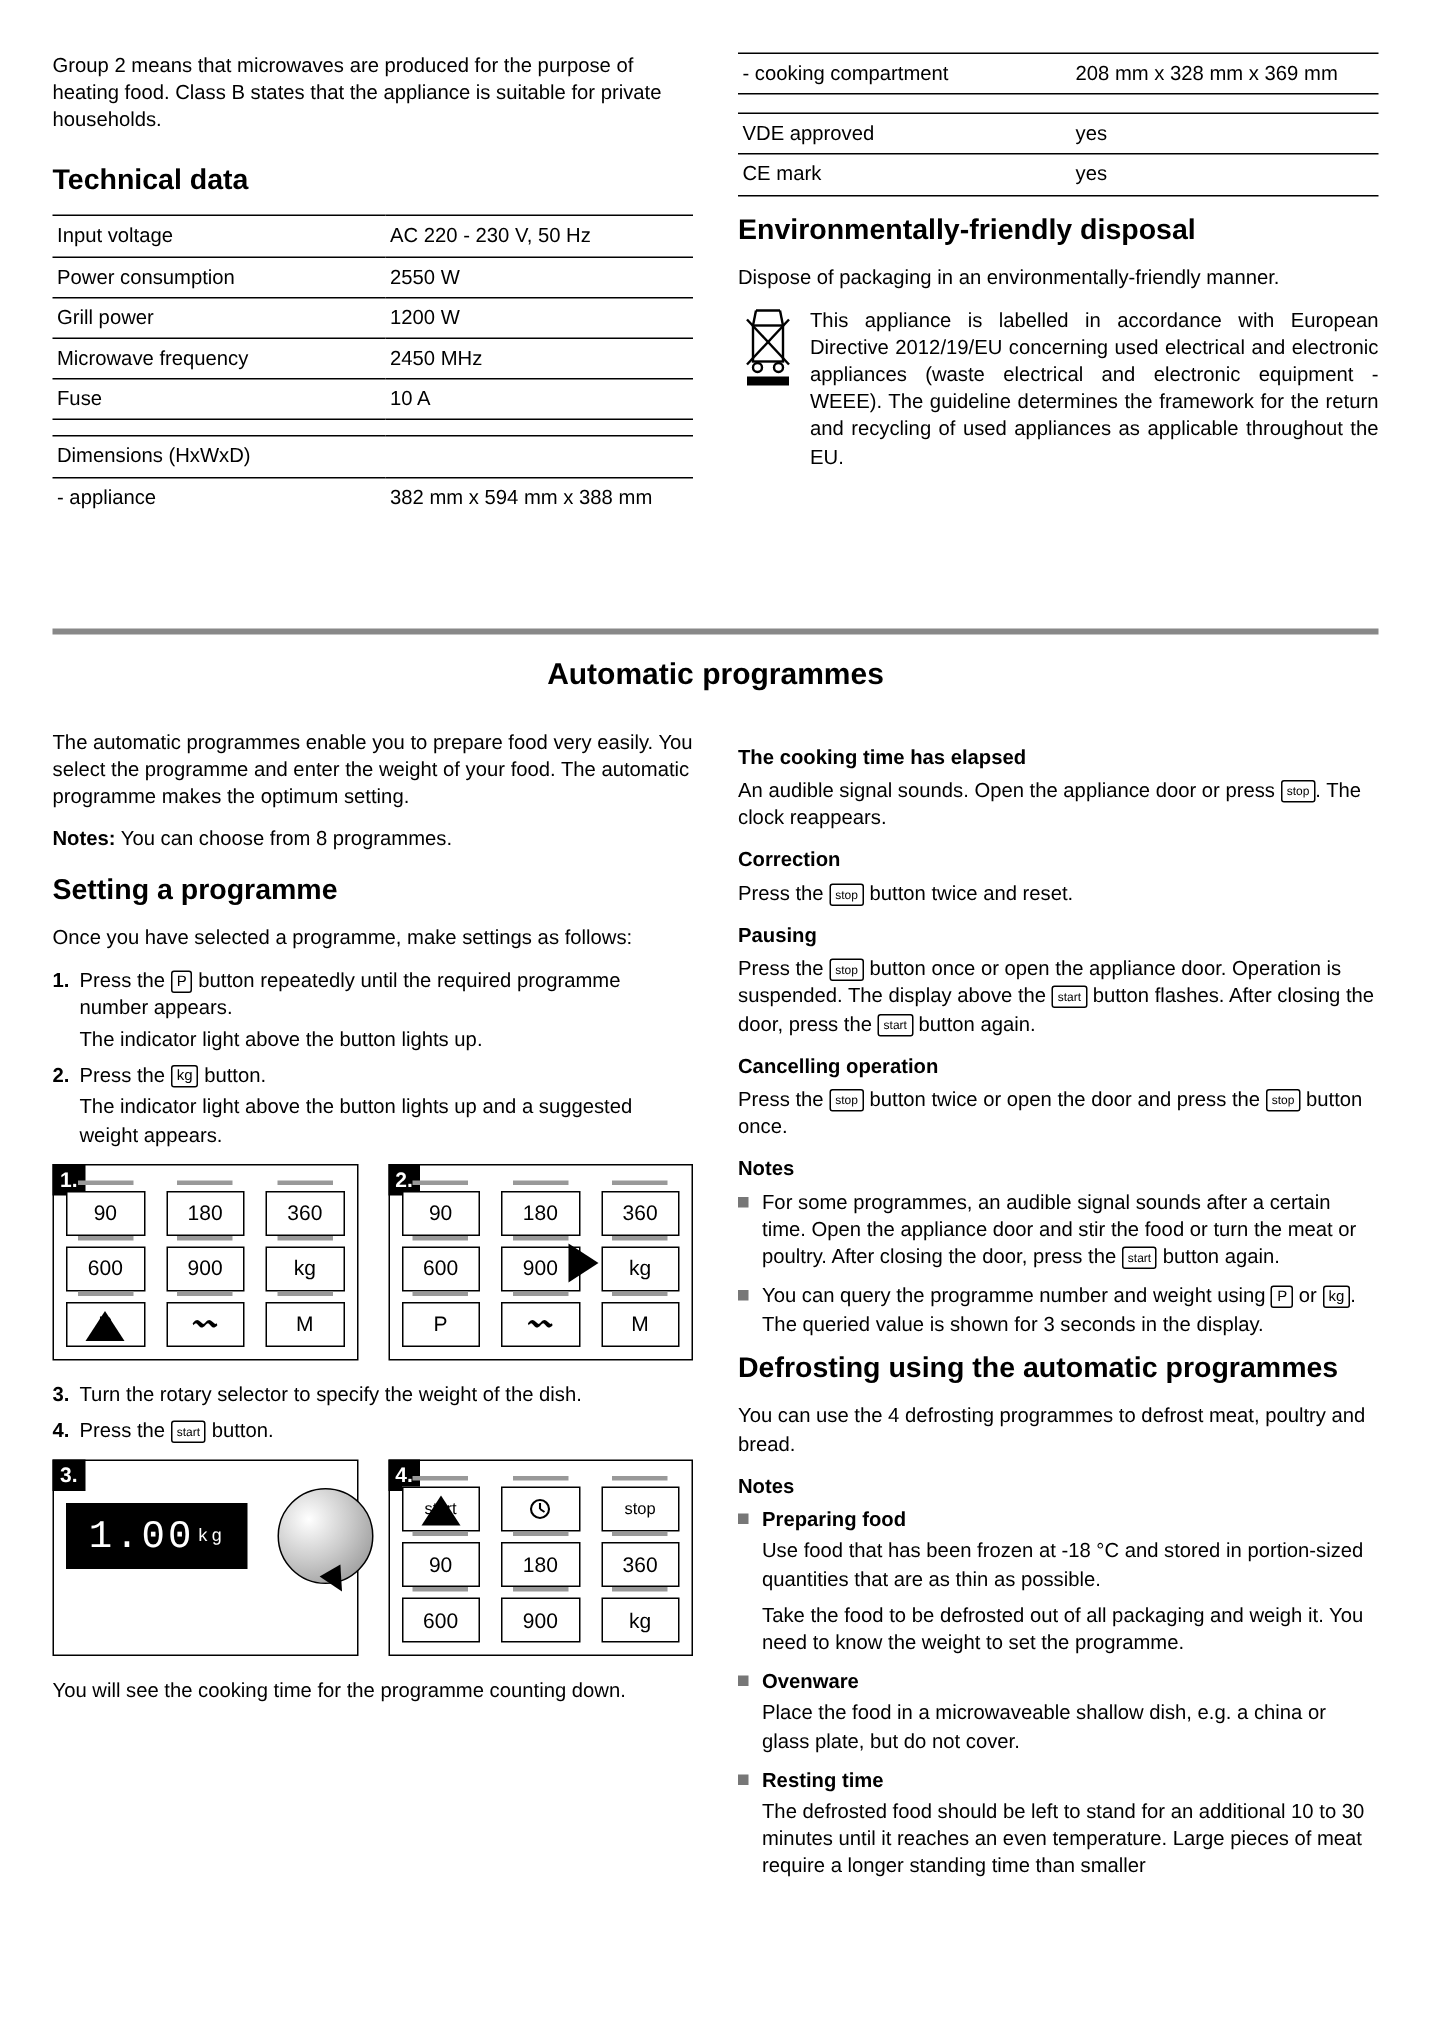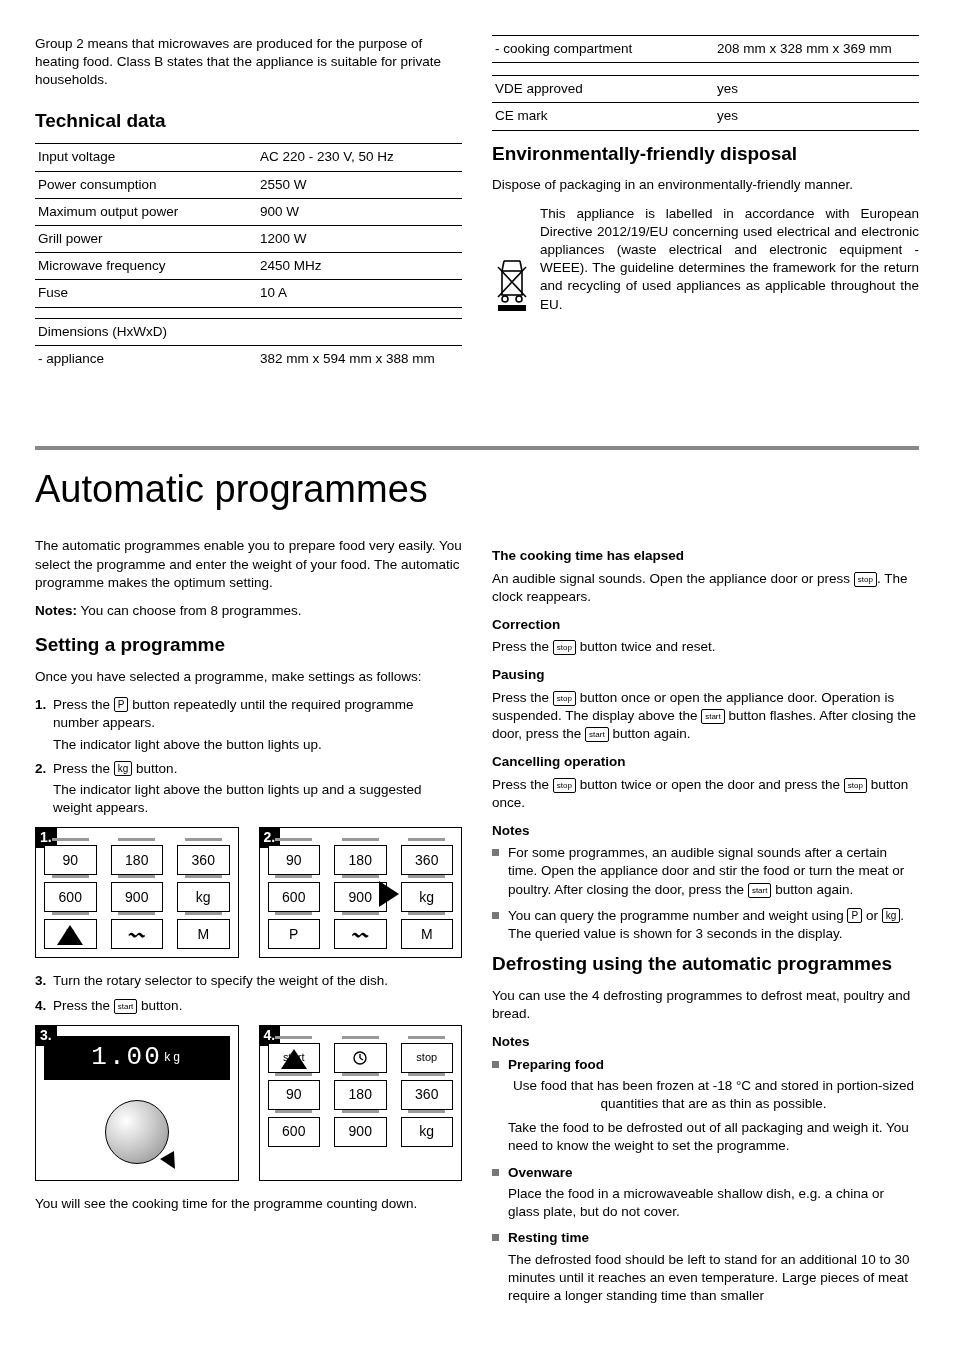--- a/index.html
+++ b/index.html
@@ -17,23 +17,24 @@
     gap: 30px;
   }
   .col { flex: 1; min-width: 0; }
   .intro { margin-bottom: 18px; }
   h2 {
     font-size: 19px;
     font-weight: bold;
     margin: 8px 0 10px 0;
   }
   h1 {
-    font-size: 38px;
-    font-weight: normal;
+    font-size: 20px;
+    font-weight: bold;
     margin: 14px 0 22px 0;
+    text-align: center;
   }
   h3 {
     font-size: 13.5px;
     font-weight: bold;
     margin: 10px 0 4px 0;
   }
   table.spec {
     width: 100%;
     border-collapse: collapse;
     margin-bottom: 10px;
@@ -43,21 +44,20 @@
     padding: 4px 3px;
     vertical-align: top;
   }
   table.spec td:first-child { width: 52%; }
   table.spec tr.last-bottom td { border-bottom: 1px solid #000; }
   table.spec.tight { margin-bottom: 4px; }
   .icon-box {
     display: flex;
     gap: 8px;
     margin-top: 6px;
-    align-items: flex-end;
   }
   .weee-icon {
     width: 40px; height: 55px; flex-shrink:0;
     position: relative;
   }
   .weee-icon svg { width:40px; height:55px; }
   .hr-heavy {
     border: none;
     border-top: 4px solid #888;
     margin: 70px 0 0 0;
@@ -133,21 +133,21 @@
   .arrow-right {
     position:absolute;
     top:50%; transform:translateY(-50%);
     left:-22px;
     width:0;height:0;
     border-top:13px solid transparent;
     border-bottom:13px solid transparent;
     border-left:20px solid #000;
   }
   .panel3-inner {
-    display:flex; flex-direction:column; align-items:center; gap:12px;
+    display:flex; align-items:center; gap:12px;
   }
   .display-box {
     background:#000; color:#fff;
     width: 100%;
     height: 44px;
     display:flex; align-items:center; justify-content:center;
     font-family: 'Courier New', monospace;
     font-size: 26px;
     letter-spacing: 2px;
   }
@@ -187,24 +187,20 @@
     <h2>Technical data</h2>
     <table class="spec">
       <tbody>
           <tr>
             <td>Input voltage</td>
             <td>AC 220 - 230 V, 50 Hz</td>
           </tr>
       <tr>
             <td>Power consumption</td>
             <td>2550 W</td>
-          </tr>
-      <tr>
-            <td>Maximum output power</td>
-            <td>900 W</td>
           </tr>
       <tr>
             <td>Grill power</td>
             <td>1200 W</td>
           </tr>
       <tr>
             <td>Microwave frequency</td>
             <td>2450 MHz</td>
           </tr>
       <tr class="last-bottom">
@@ -471,21 +467,21 @@
       <li><span>For some programmes, an audible signal sounds after a certain time. Open the appliance door and stir the food or turn the meat or poultry. After closing the door, press the </span><span class="btn-inline" style="font-size:8px;">start</span><span> button again.</span></li>
       <li><span>You can query the programme number and weight using </span><span class="btn-inline">P</span><span> or </span><span class="btn-inline">kg</span><span>. The queried value is shown for 3 seconds in the display.</span></li>
     </ul>
 
     <h2>Defrosting using the automatic programmes</h2>
     <p class="body-p">You can use the 4 defrosting programmes to defrost meat, poultry and bread.</p>
     <h3>Notes</h3>
     <ul class="square">
       <li>
         <b>Preparing food</b>
-        <div style="margin-top:3px;text-align:center;">Use food that has been frozen at -18 °C and stored in portion-sized quantities that are as thin as possible.</div>
+        <div style="margin-top:3px;">Use food that has been frozen at -18 °C and stored in portion-sized quantities that are as thin as possible.</div>
         <div style="margin-top:6px;">Take the food to be defrosted out of all packaging and weigh it. You need to know the weight to set the programme.</div>
       </li>
       <li>
         <b>Ovenware</b>
         <div style="margin-top:3px;">Place the food in a microwaveable shallow dish, e.g. a china or glass plate, but do not cover.</div>
       </li>
       <li>
         <b>Resting time</b>
         <div style="margin-top:3px;">The defrosted food should be left to stand for an additional 10 to 30 minutes until it reaches an even temperature. Large pieces of meat require a longer standing time than smaller</div>
       </li>

